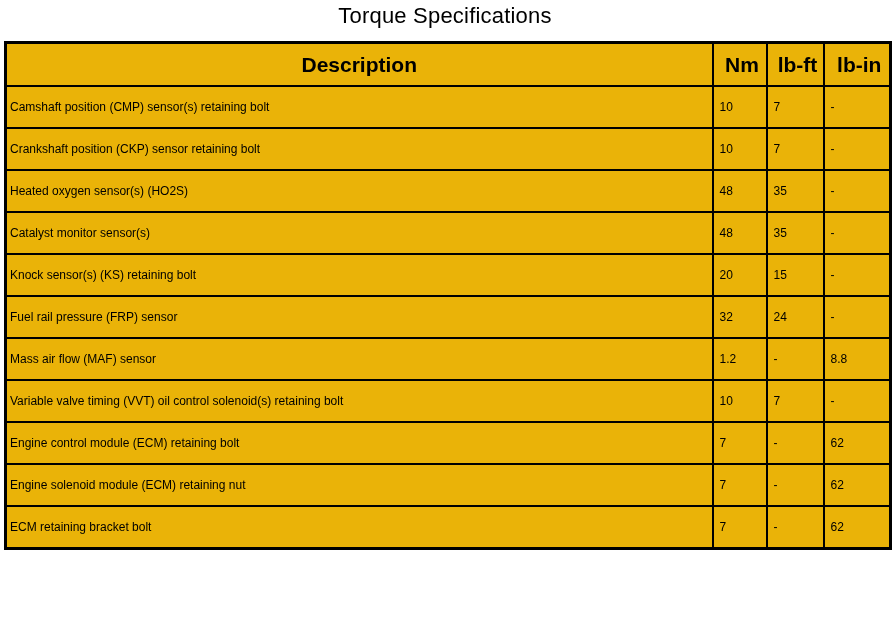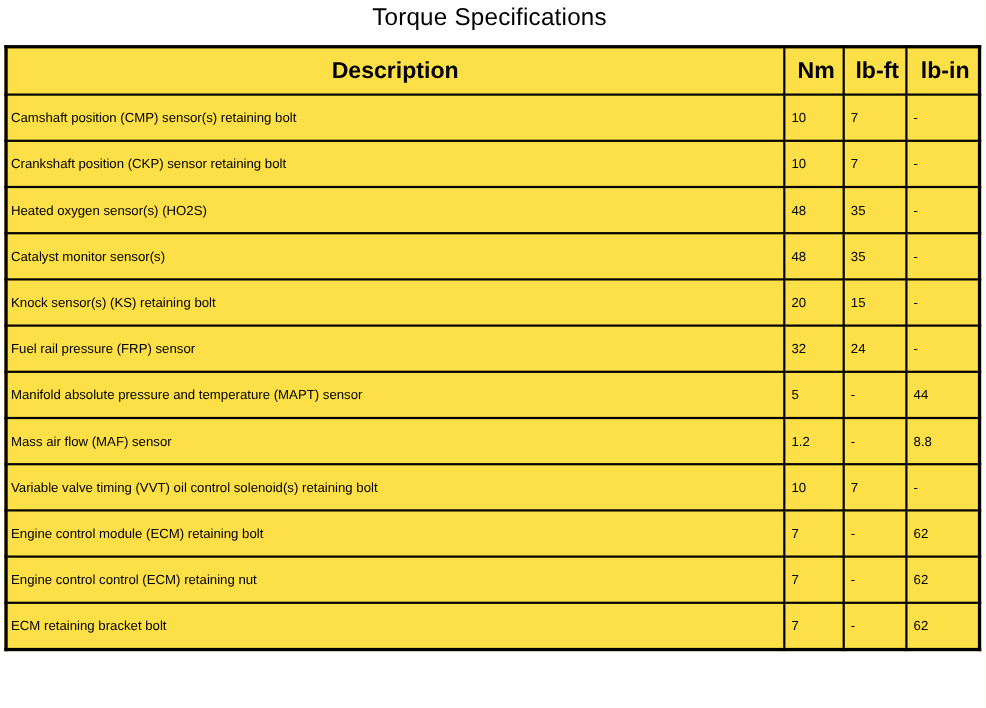--- a/index.html
+++ b/index.html
@@ -24,21 +24,21 @@
     line-height: 26px;
     font-weight: normal;
     letter-spacing: 0.2px;
   }
   table.torque-table {
     border-collapse: collapse;
     table-layout: fixed;
     margin-left: 4px;
     margin-top: 12px;
     width: 885px;
-    background: #fde047;
+    background: #eab308;
   }
   table.torque-table, table.torque-table th, table.torque-table td {
     border: 2px solid #000000;
   }
   table.torque-table {
     border-width: 3px;
   }
   th {
     height: 41px;
     font-size: 21px;
@@ -119,45 +119,39 @@
           <td class="cell-num">15</td>
           <td class="cell-num">-</td>
         </tr>
         <tr>
           <td class="cell-desc">Fuel rail pressure (FRP) sensor</td>
           <td class="cell-num">32</td>
           <td class="cell-num">24</td>
           <td class="cell-num">-</td>
         </tr>
         <tr>
-          <td class="cell-desc">Manifold absolute pressure and temperature (MAPT) sensor</td>
-          <td class="cell-num">5</td>
-          <td class="cell-num">-</td>
-          <td class="cell-num">44</td>
-        </tr>
-        <tr>
           <td class="cell-desc">Mass air flow (MAF) sensor</td>
           <td class="cell-num">1.2</td>
           <td class="cell-num">-</td>
           <td class="cell-num">8.8</td>
         </tr>
         <tr>
           <td class="cell-desc">Variable valve timing (VVT) oil control solenoid(s) retaining bolt</td>
           <td class="cell-num">10</td>
           <td class="cell-num">7</td>
           <td class="cell-num">-</td>
         </tr>
         <tr>
           <td class="cell-desc">Engine control module (ECM) retaining bolt</td>
           <td class="cell-num">7</td>
           <td class="cell-num">-</td>
           <td class="cell-num">62</td>
         </tr>
         <tr>
-          <td class="cell-desc">Engine control control (ECM) retaining nut</td>
+          <td class="cell-desc">Engine solenoid module (ECM) retaining nut</td>
           <td class="cell-num">7</td>
           <td class="cell-num">-</td>
           <td class="cell-num">62</td>
         </tr>
         <tr>
           <td class="cell-desc">ECM retaining bracket bolt</td>
           <td class="cell-num">7</td>
           <td class="cell-num">-</td>
           <td class="cell-num">62</td>
         </tr>

